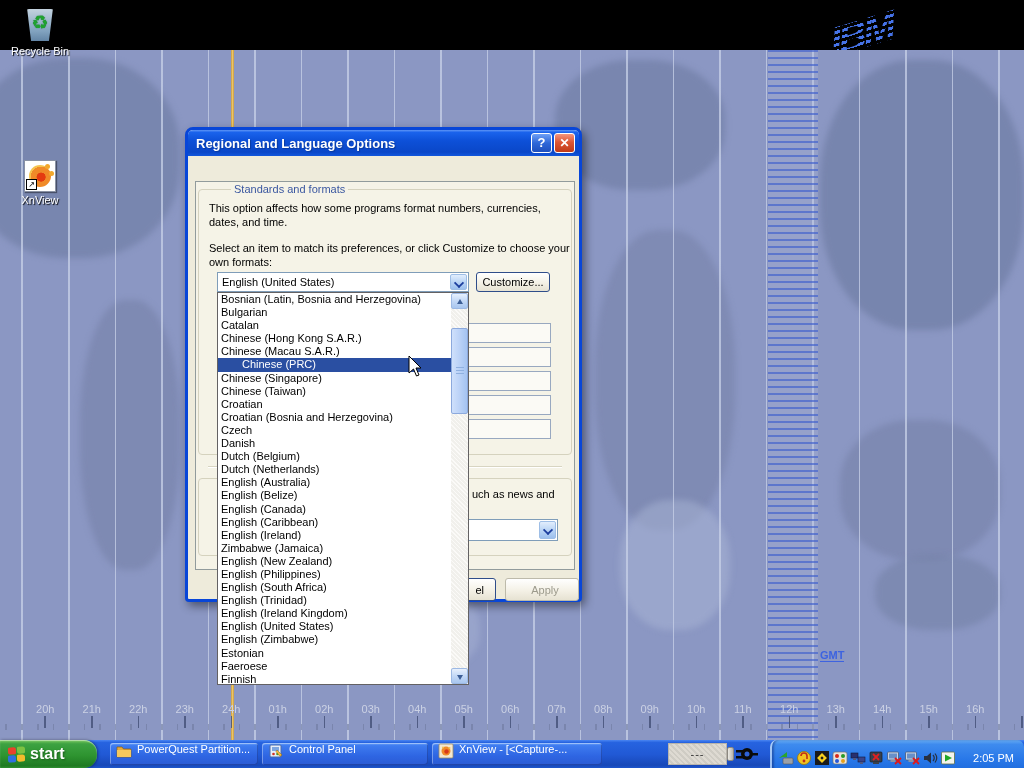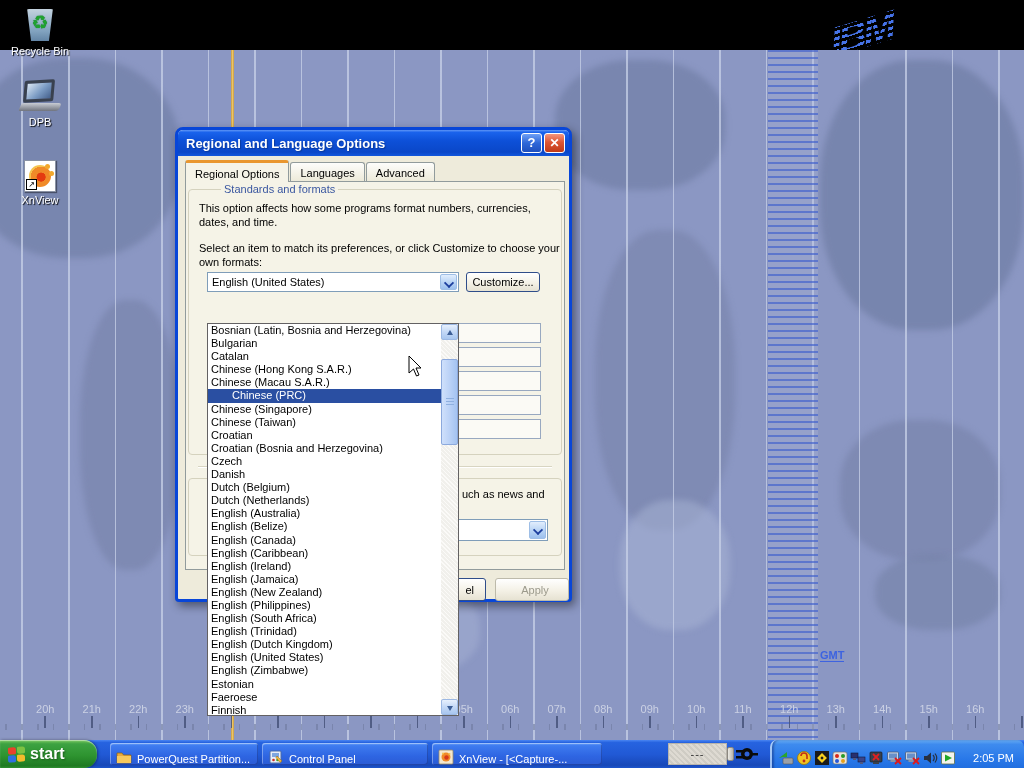--- a/index.html
+++ b/index.html
@@ -54,21 +54,21 @@
              background:linear-gradient(180deg,#C8CCD4,#70747E); border-radius:2px 3px 3px 2px; transform:skewX(-24deg); }
   .xn-art { width:32px; height:32px; background:#fff; border:1px solid #8A92A4;
              box-shadow:1px 1px 1px rgba(0,0,0,.4); }
   .xn-blob { position:absolute; left:4px; top:4px; width:22px; height:22px; border-radius:50%;
              background:radial-gradient(circle at 55% 55%, #E43A10 0 25%, #F08A28 28% 60%, #F6C34E 62% 80%, rgba(246,195,78,0) 82%); }
   .xn-ray { position:absolute; width:5px; height:5px; border-radius:50%; background:#F2A82C; }
   .shortcut { position:absolute; left:1px; bottom:1px; width:11px; height:11px; background:#fff;
              border:1px solid #000; font-size:8px; line-height:9px; color:#000; text-align:center; }
 
   
-  .dialog { position:absolute; left:175px; top:127px; width:397px; height:475px; z-index:10;
+  .dialog { position:absolute; left:185px; top:127px; width:397px; height:475px; z-index:10;
             border:3px solid #0846D8; border-radius:8px 8px 4px 4px; background:#EEEBDB;
             box-shadow:3px 4px 10px rgba(0,0,0,.45); }
   .titlebar { position:absolute; left:0; top:0; right:0; height:26px; border-radius:5px 5px 0 0;
             background:linear-gradient(180deg,#5E96F7 0%,#1A63EC 9%,#0D50D8 42%,#0A47C8 85%,#1257DD 100%);
             display:flex; align-items:center; padding-left:8px; }
   .titletext { color:#fff; font-size:13px; font-weight:bold; text-shadow:1px 1px 1px #0A3A9E; }
   .tbtns { position:absolute; right:4px; top:3px; display:flex; gap:2px; }
   .tbtn { width:21px; height:20px; border-radius:3px; border:1px solid #fff;
           color:#fff; font-size:13px; font-weight:bold; text-align:center; line-height:18px; }
   .helpbtn { background:linear-gradient(180deg,#6FA0F5,#2E67D8 50%,#1E50BE); }
@@ -103,21 +103,21 @@
          border:1px solid #98A8C0; z-index:1; }
   .divider { position:absolute; left:20px; top:336px; width:354px; height:2px;
          border-top:1px solid #D8D5C2; border-bottom:1px solid #FFFFFF; }
 
   .btnrow-btn { top:448px; height:23px; width:74px; }
   .cancelbtn { left:234px; justify-content:flex-end; padding-right:11px; }
   .applybtn { left:317px; color:#9C9A8C; border-color:#BDBAAA;padding-left:6px; }
 
   
   .lang-list { position:absolute; left:29px; top:162px; width:252px; height:393px; z-index:30;
-         background:#fff; border:1px solid #636163;margin-top:31px; }
+         background:#fff; border:1px solid #636163; }
   .lang-items { position:absolute; left:0; top:0; right:17px; bottom:0; overflow:hidden; }
   .lang-item { height:13.1px; line-height:13.2px; font-size:11px; padding-left:3px;
          white-space:nowrap; overflow:hidden; color:#000; }
   .lang-item.selected { background:#2A4FA2; color:#fff;padding-left:24px; }
   .vscroll { position:absolute; right:0; top:0; width:17px; bottom:0; background:#F1F0EC;
          background-image:repeating-linear-gradient(45deg,#FBFAF8 0 1px,transparent 1px 3px); }
   .sbtn { position:absolute; left:0; width:17px; height:16px; border:1px solid #9DB9E4; border-radius:2px;
          background:linear-gradient(180deg,#E7F0FD,#C3D8F6 50%,#A8C6EF); }
   .sbtn.up { top:0; } .sbtn.down { bottom:0; }
   .sbtn::after { content:""; position:absolute; left:4.5px; width:0; height:0;
@@ -141,21 +141,21 @@
          display:flex; align-items:center; padding-left:8px; gap:5px; }
   .startlabel { color:#fff; font-size:16px; font-weight:bold; text-shadow:1px 1px 2px #1C5C1C; }
   .winflag { width:17px; height:15px; display:grid; grid-template-columns:8px 8px; grid-template-rows:7px 7px;
          gap:1px; transform:skewY(-6deg); }
   .winflag i { border-radius:1px 3px 1px 3px; }
   .wf1{background:#E8432C;} .wf2{background:#7DC242;} .wf3{background:#2F6FE0;} .wf4{background:#F4BC2C;}
 
   .taskbtn { position:absolute; top:3px; height:22px; border-radius:3px; color:#fff; font-size:11px;
          background:linear-gradient(180deg,#6FA5F9 0%,#3E7BF0 12%,#2E65E2 60%,#2B5BD4 100%);
          box-shadow:inset 1px 1px 0 rgba(255,255,255,.35), inset -1px -1px 0 rgba(0,0,40,.25);
-         display:flex; align-items:flex-end; gap:5px; padding:0 6px; white-space:nowrap; overflow:hidden; }
+         display:flex; align-items:flex-start; gap:5px; padding:0 6px; white-space:nowrap; overflow:hidden; }
   .tico { width:16px; height:16px; flex:0 0 16px; position:relative; }
 
   .deskband { position:absolute; left:668px; top:3px; width:59px; height:22px; background:#D9D6CE;
          background-image:repeating-linear-gradient(45deg,#DEDAD2 0 2px,#CFCCC4 2px 4px);
          border:1px solid #B8B4AC; display:flex; align-items:center; justify-content:center;
          font-size:11px; color:#333; letter-spacing:1px; }
   .db-handle { position:absolute; right:-8px; top:3px; width:7px; height:14px; border:1px solid #8C8880;
          border-radius:2px; background:linear-gradient(90deg,#ECEAE4,#B8B4AC); }
   .plug { position:absolute; left:736px; top:5px; }
 
@@ -218,52 +218,40 @@
   </div>
 
   <div class="dicon" style="left:8px;top:5px;z-index:4;">
     <div class="art bin-art">
       <div class="bin-body"></div>
       <div class="bin-sym">♻</div>
     </div>
     <div class="dlabel">Recycle Bin</div>
   </div>
 
-  <div class="dicon" style="left:8px;top:78px;">
-    <div class="art laptop-art">
-      <div class="laptop-screen"></div>
-      <div class="laptop-base"></div>
-    </div>
-    <div class="dlabel">DPB</div>
-  </div>
 
   <div class="dicon" style="left:8px;top:160px;">
     <div class="art xn-art">
       <div class="xn-blob"></div>
       <span class="xn-ray" style="left:20px;top:3px;"></span>
       <span class="xn-ray" style="left:24px;top:10px;"></span>
       <div class="shortcut">↗</div>
     </div>
     <div class="dlabel">XnView</div>
   </div>
 
   <div class="dialog">
     <div class="titlebar">
       <span class="titletext">Regional and Language Options</span>
       <span class="tbtns">
         <span class="tbtn helpbtn">?</span>
         <span class="tbtn closebtn">✕</span>
       </span>
     </div>
 
-    <div class="tabs">
-      <div class="tab selected">Regional Options</div>
-      <div class="tab">Languages</div>
-      <div class="tab">Advanced</div>
-    </div>
     <div class="tabpanel"></div>
 
     <div class="groupbox" style="left:10px;top:59px;width:374px;height:266px;">
       <span class="grouplabel">Standards and formats</span>
     </div>
     <div class="dlgtext" style="left:21px;top:112px;width:362px;">Select an item to match its preferences, or click Customize to choose your own formats:</div>
     <div class="dlgtext" style="left:21px;top:72px;width:352px;">This option affects how some programs format numbers, currencies, dates, and time.</div>
 
     <div class="combo" style="left:29px;top:142px;width:252px;">
       <span class="cval">English (United States)</span>
@@ -304,26 +292,26 @@
           <div class="lang-item">Croatian (Bosnia and Herzegovina)</div>
           <div class="lang-item">Czech</div>
           <div class="lang-item">Danish</div>
           <div class="lang-item">Dutch (Belgium)</div>
           <div class="lang-item">Dutch (Netherlands)</div>
           <div class="lang-item">English (Australia)</div>
           <div class="lang-item">English (Belize)</div>
           <div class="lang-item">English (Canada)</div>
           <div class="lang-item">English (Caribbean)</div>
           <div class="lang-item">English (Ireland)</div>
-          <div class="lang-item">English (Jamaica)</div>
+          <div class="lang-item">Zimbabwe (Jamaica)</div>
           <div class="lang-item">English (New Zealand)</div>
           <div class="lang-item">English (Philippines)</div>
           <div class="lang-item">English (South Africa)</div>
           <div class="lang-item">English (Trinidad)</div>
-          <div class="lang-item">English (Dutch Kingdom)</div>
+          <div class="lang-item">English (Ireland Kingdom)</div>
           <div class="lang-item">English (United States)</div>
           <div class="lang-item">English (Zimbabwe)</div>
           <div class="lang-item">Estonian</div>
           <div class="lang-item">Faeroese</div>
           <div class="lang-item">Finnish</div>
         </div>
       <div class="vscroll">
         <div class="sbtn up"></div>
         <div class="sthumb"></div>
         <div class="sbtn down"></div>

